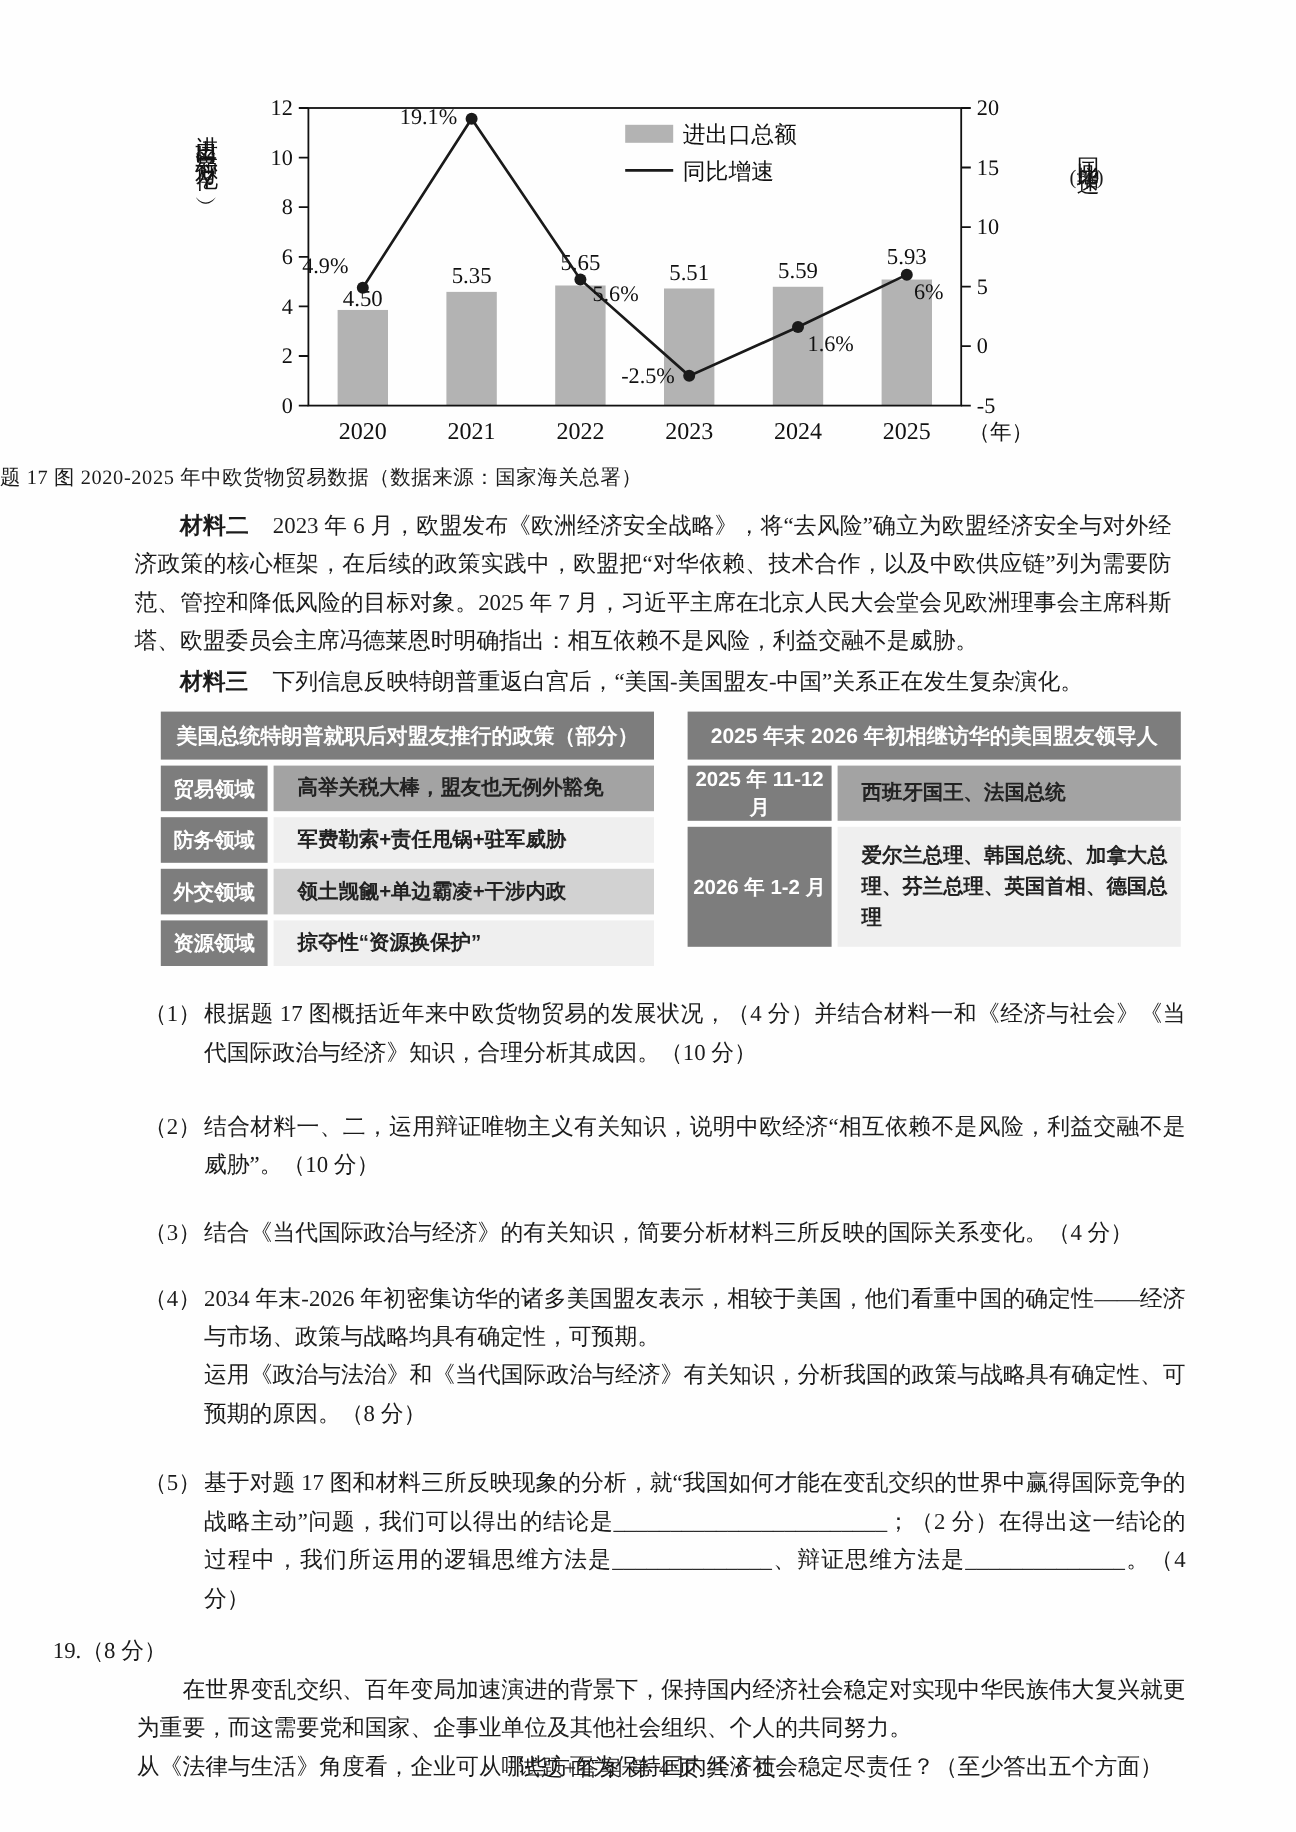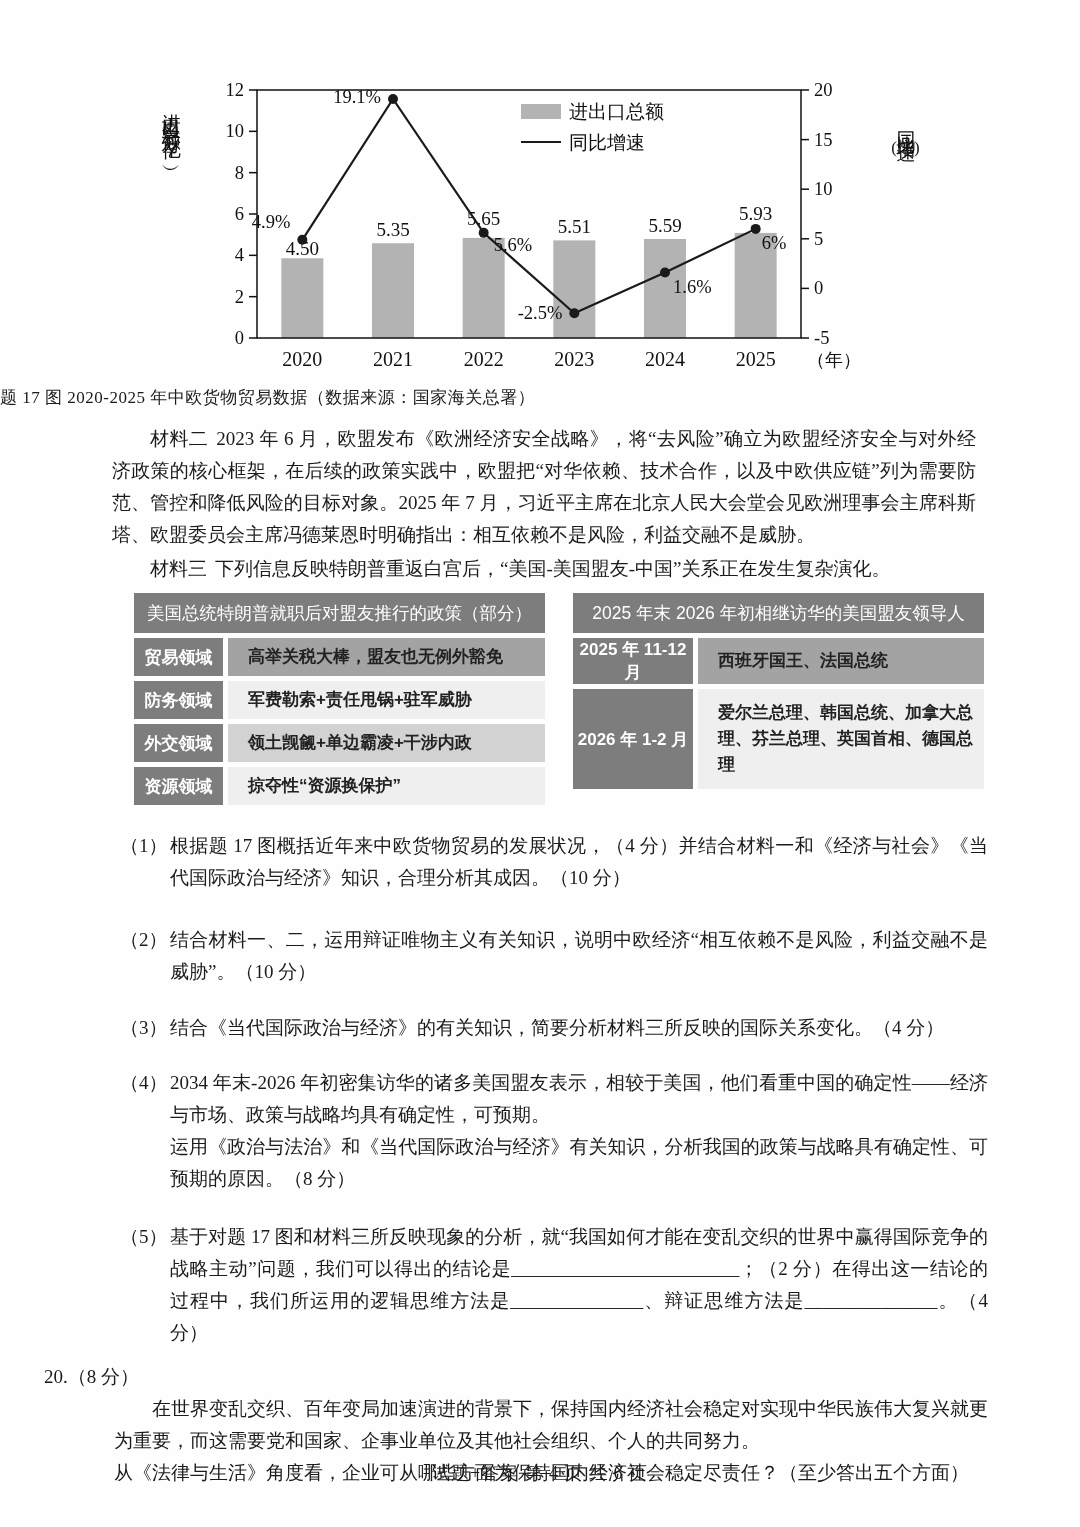--- a/index.html
+++ b/index.html
@@ -43,35 +43,35 @@
   .para {
     margin: 14px 104px 0 112px;
     font-size: 19px;
     line-height: 32px;
     text-align: justify;
     text-indent: 2em;
   }
   .para.m3 { margin-top: 2px; text-align: left; }
   .mat-label {
     font-family: "Liberation Sans", "DejaVu Sans", sans-serif;
-    font-weight: normal;
-    margin-right: 8px;
+    font-weight: bold;
+    margin-right: 20px;
   }
   
   .tables-row {
     display: flex;
     margin: 8px 96px 0 134px;
     gap: 28px;
     font-family: "Liberation Sans", "DejaVu Sans", sans-serif;
   }
   .ptable { flex: 1; }
   .thead {
     background: #7d7d7d;
     color: #ffffff;
-    font-weight: normal;
+    font-weight: bold;
     font-size: 17.5px;
     height: 40px;
     display: flex;
     align-items: center;
     justify-content: center;
     margin-bottom: 5px;
     text-align: center;
   }
   .trow { display: flex; gap: 5px; margin-bottom: 5px; }
   .tlabel {
@@ -263,19 +263,19 @@
       </div>
       <div class="qtext2">运用《政治与法治》和《当代国际政治与经济》有关知识，分析我国的政策与战略具有确定性、可预期的原因。（8 分）</div>
     </div>
     <div class="q">
       <span class="qnum">（5）</span>
       <div class="qtext">基于对题 17 图和材料三所反映现象的分析，就“我国如何才能在变乱交织的世界中赢得国际竞争的战略主动”问题，我们可以得出的结论是________________________；（2 分）在得出这一结论的过程中，我们所运用的逻辑思维方法是______________、辩证思维方法是______________。（4 分）</div>
     </div>
   </div>
 
   <div class="q18">
-    <div><span>20.</span><span>（8 分）</span></div>
+    <div><span>19.</span><span>（8 分）</span></div>
     <div class="q18-body">在世界变乱交织、百年变局加速演进的背景下，保持国内经济社会稳定对实现中华民族伟大复兴就更为重要，而这需要党和国家、企事业单位及其他社会组织、个人的共同努力。</div>
     <div class="q18-body2">从《法律与生活》角度看，企业可从哪些方面为保持国内经济社会稳定尽责任？（至少答出五个方面）</div>
   </div>
 
   <div class="footer">试题+答案 第 4 页  共 6 页</div>
 </div>
 
 </body></html>

